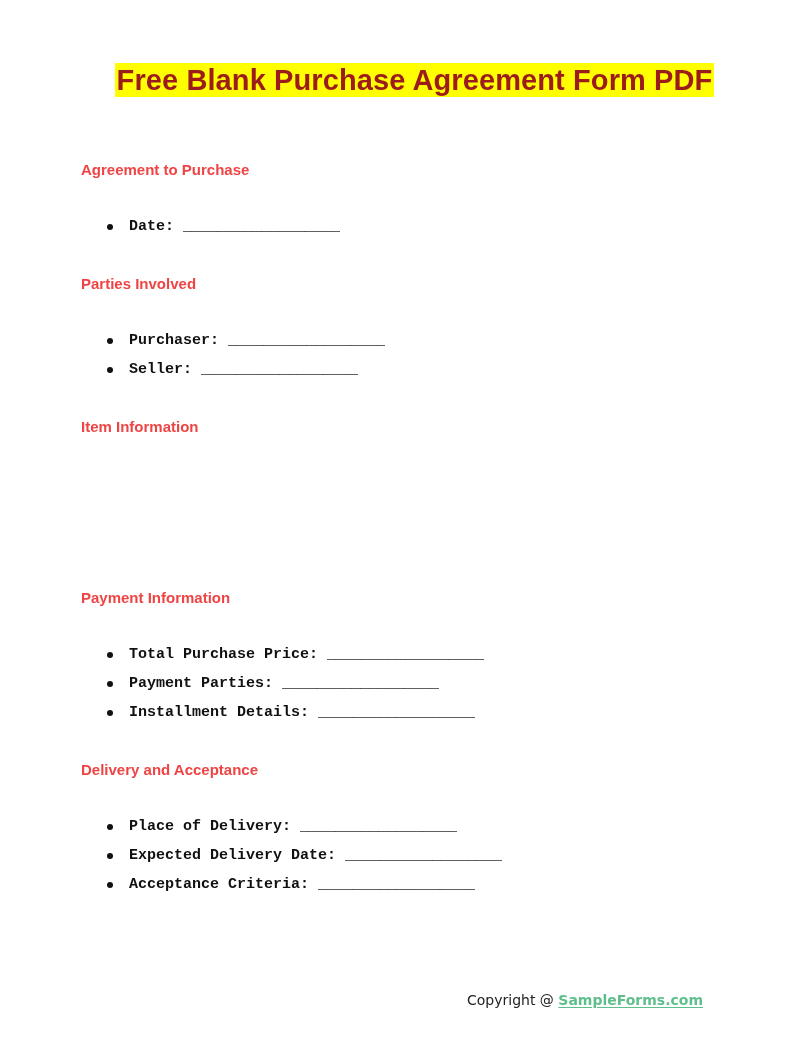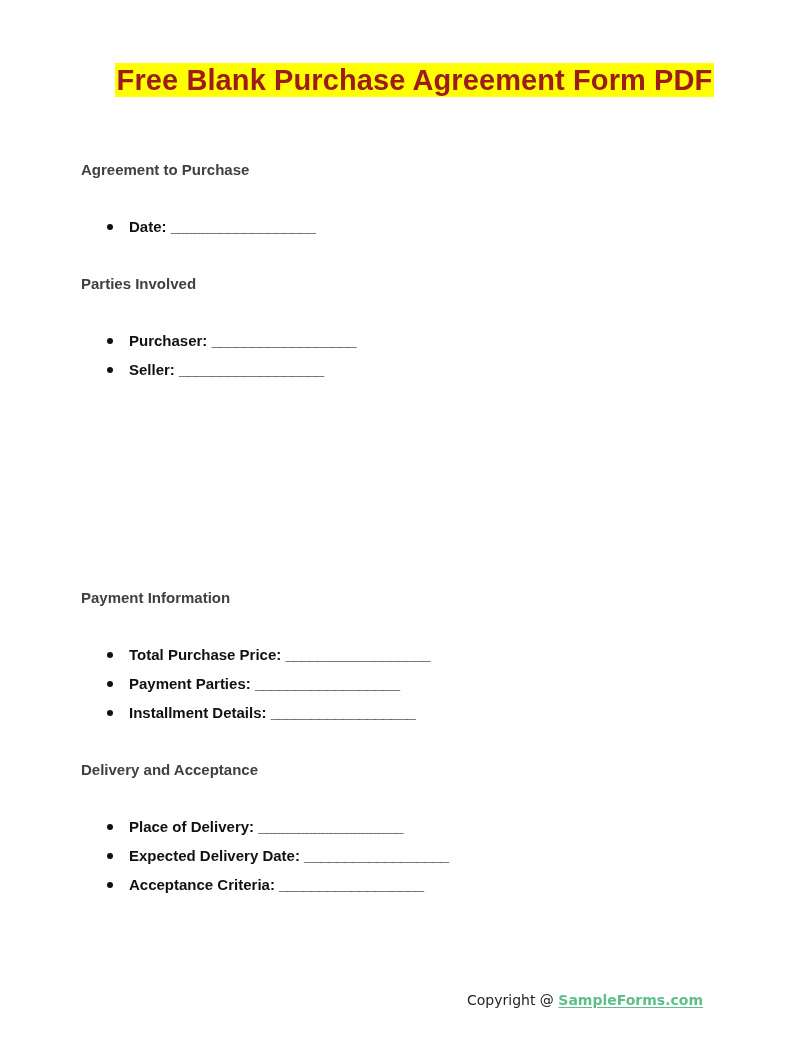--- a/index.html
+++ b/index.html
@@ -30,38 +30,38 @@
       font-size: 29px;
       line-height: 34px;
       padding: 0 2px;
       letter-spacing: 0.1px;
     }
     .section {
       position: absolute;
       left: 81px;
     }
     .section-heading {
-      color: #404040;
+      color: #ef4444;
       font-family: "Liberation Sans", sans-serif;
       font-weight: bold;
       font-size: 15px;
       line-height: 18px;
       margin: 0;
     }
     .items {
       list-style: none;
       margin: 0;
       padding: 0;
       margin-top: 39px;
     }
     .item {
       position: relative;
       height: 29px;
       line-height: 18px;
-      font-family: Liberation Sans, sans-serif;
+      font-family: Liberation Mono, monospace;
       font-weight: bold;
       font-size: 15px;
       color: #111111;
       padding-left: 48px;
       white-space: nowrap;
     }
     .bullet {
       position: absolute;
       left: 26px;
       top: 6px;
@@ -121,20 +121,21 @@
     </li>
     <li class="item">
       <span class="bullet"></span>
       <span class="field-label">Seller:</span>
       <span class="field-blank">__________________</span>
     </li>
   </ul>
 </div>
 
 <div class="section" style="top:418px;">
+  <h2 class="section-heading">Item Information</h2>
 </div>
 
 <div class="section" style="top:589px;">
   <h2 class="section-heading">Payment Information</h2>
   <ul class="items">
     <li class="item">
       <span class="bullet"></span>
       <span class="field-label">Total Purchase Price:</span>
       <span class="field-blank">__________________</span>
     </li>

